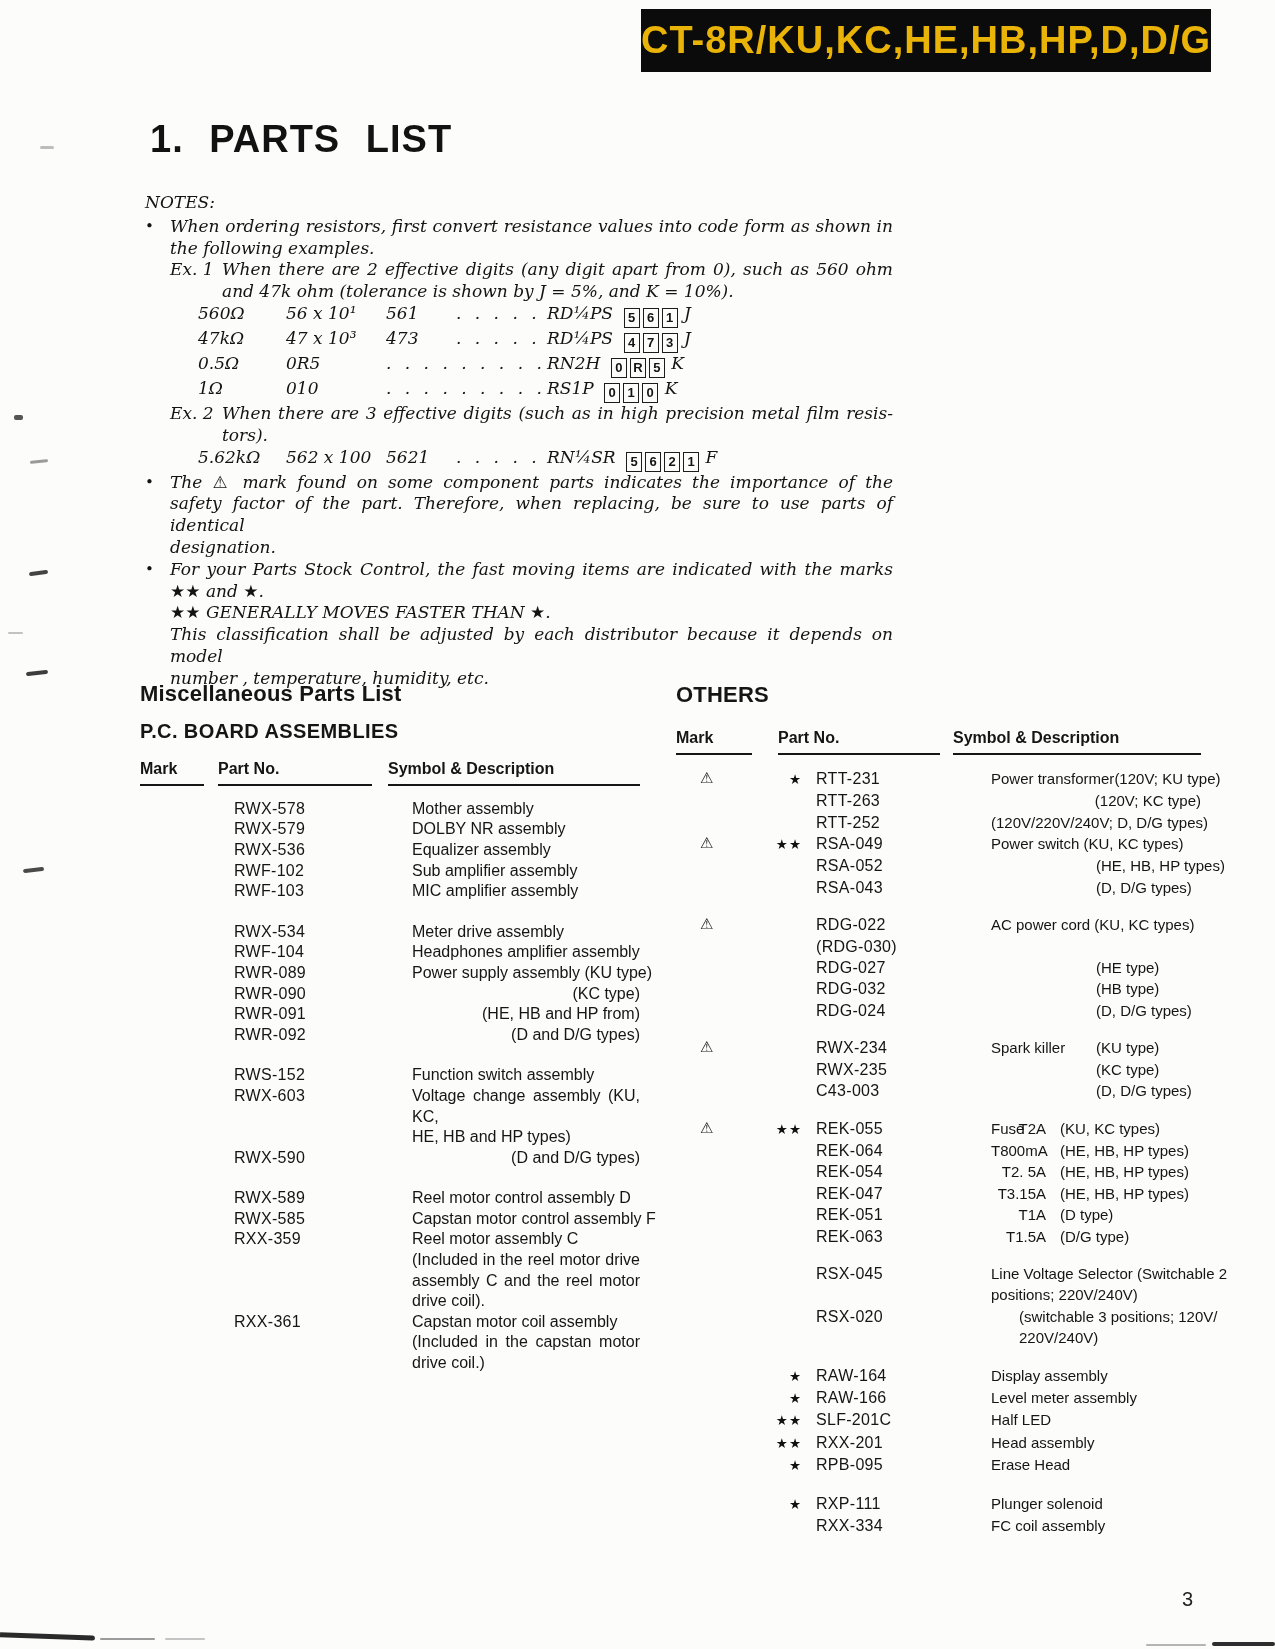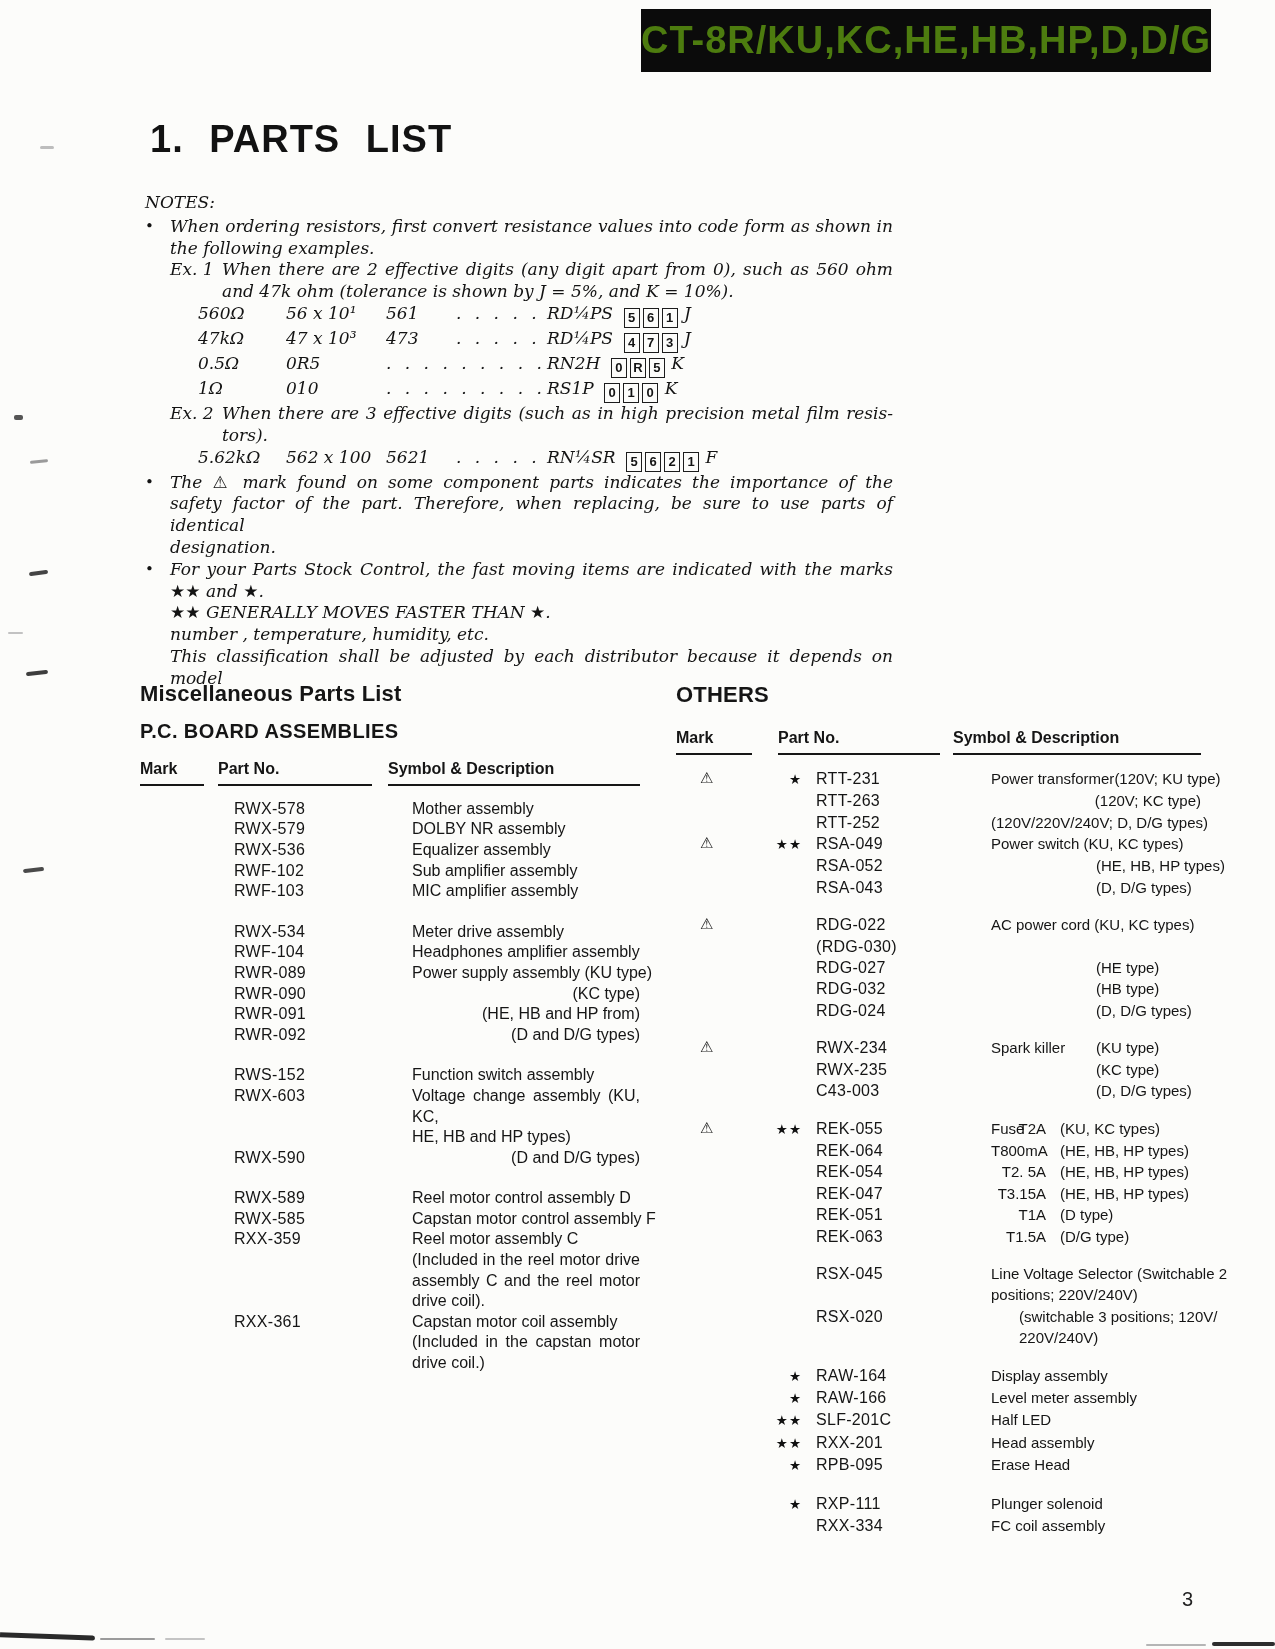--- a/index.html
+++ b/index.html
@@ -2,21 +2,21 @@
 <html><head>
 <meta charset="utf-8">
 <style>
   html,body{margin:0;padding:0;background:#e8e8e6;}
   .page{position:relative;width:1275px;height:1649px;background:#fcfcfa;margin:0 auto;
         font-family:"Liberation Sans",sans-serif;color:#151515;overflow:hidden;}
 
   
   .banner{position:absolute;left:641px;top:9px;width:570px;height:63px;background:#0b0b0b;
           display:flex;align-items:center;justify-content:center;}
-  .banner-text{color:#4d7c0f;font-weight:bold;font-size:38px;letter-spacing:1px;white-space:nowrap;text-align:center;}
+  .banner-text{color:#eab308;font-weight:bold;font-size:38px;letter-spacing:1px;white-space:nowrap;text-align:center;}
 
   
   .h1{position:absolute;left:150px;top:118px;margin:0;font-size:38px;font-weight:bold;
       letter-spacing:1px;word-spacing:14px;color:#121212;}
 
   
   .notes{position:absolute;left:145px;top:192px;width:748px;
          font-family:"DejaVu Serif","DejaVu Sans",serif;font-style:italic;
          font-size:17px;line-height:21.8px;color:#131313;}
   .notes-label{margin-bottom:2px;}
@@ -194,22 +194,22 @@
             <div class="nline j">safety factor of the part. Therefore, when replacing, be sure to use parts of identical</div>
             <div class="nline">designation.</div>
           </div>
         </div>
         <div class="bullet-item">
           <span class="bullet-glyph">•</span>
           <div class="bullet-lines">
             <div class="nline j">For your Parts Stock Control, the fast moving items are indicated with the marks</div>
             <div class="nline">★★ and ★.</div>
             <div class="nline">★★  GENERALLY MOVES FASTER THAN ★.</div>
+            <div class="nline j">This classification shall be adjusted by each distributor because it depends on model</div>
             <div class="nline">number , temperature, humidity, etc.</div>
-            <div class="nline j">This classification shall be adjusted by each distributor because it depends on model</div>
           </div>
         </div>
       </div>
   </div>
 
   <section class="col col-left">
     <h2>Miscellaneous Parts List</h2>
     <h3>P.C. BOARD ASSEMBLIES</h3>
     <div class="thead">
       <span class="th th-mark">Mark</span>

